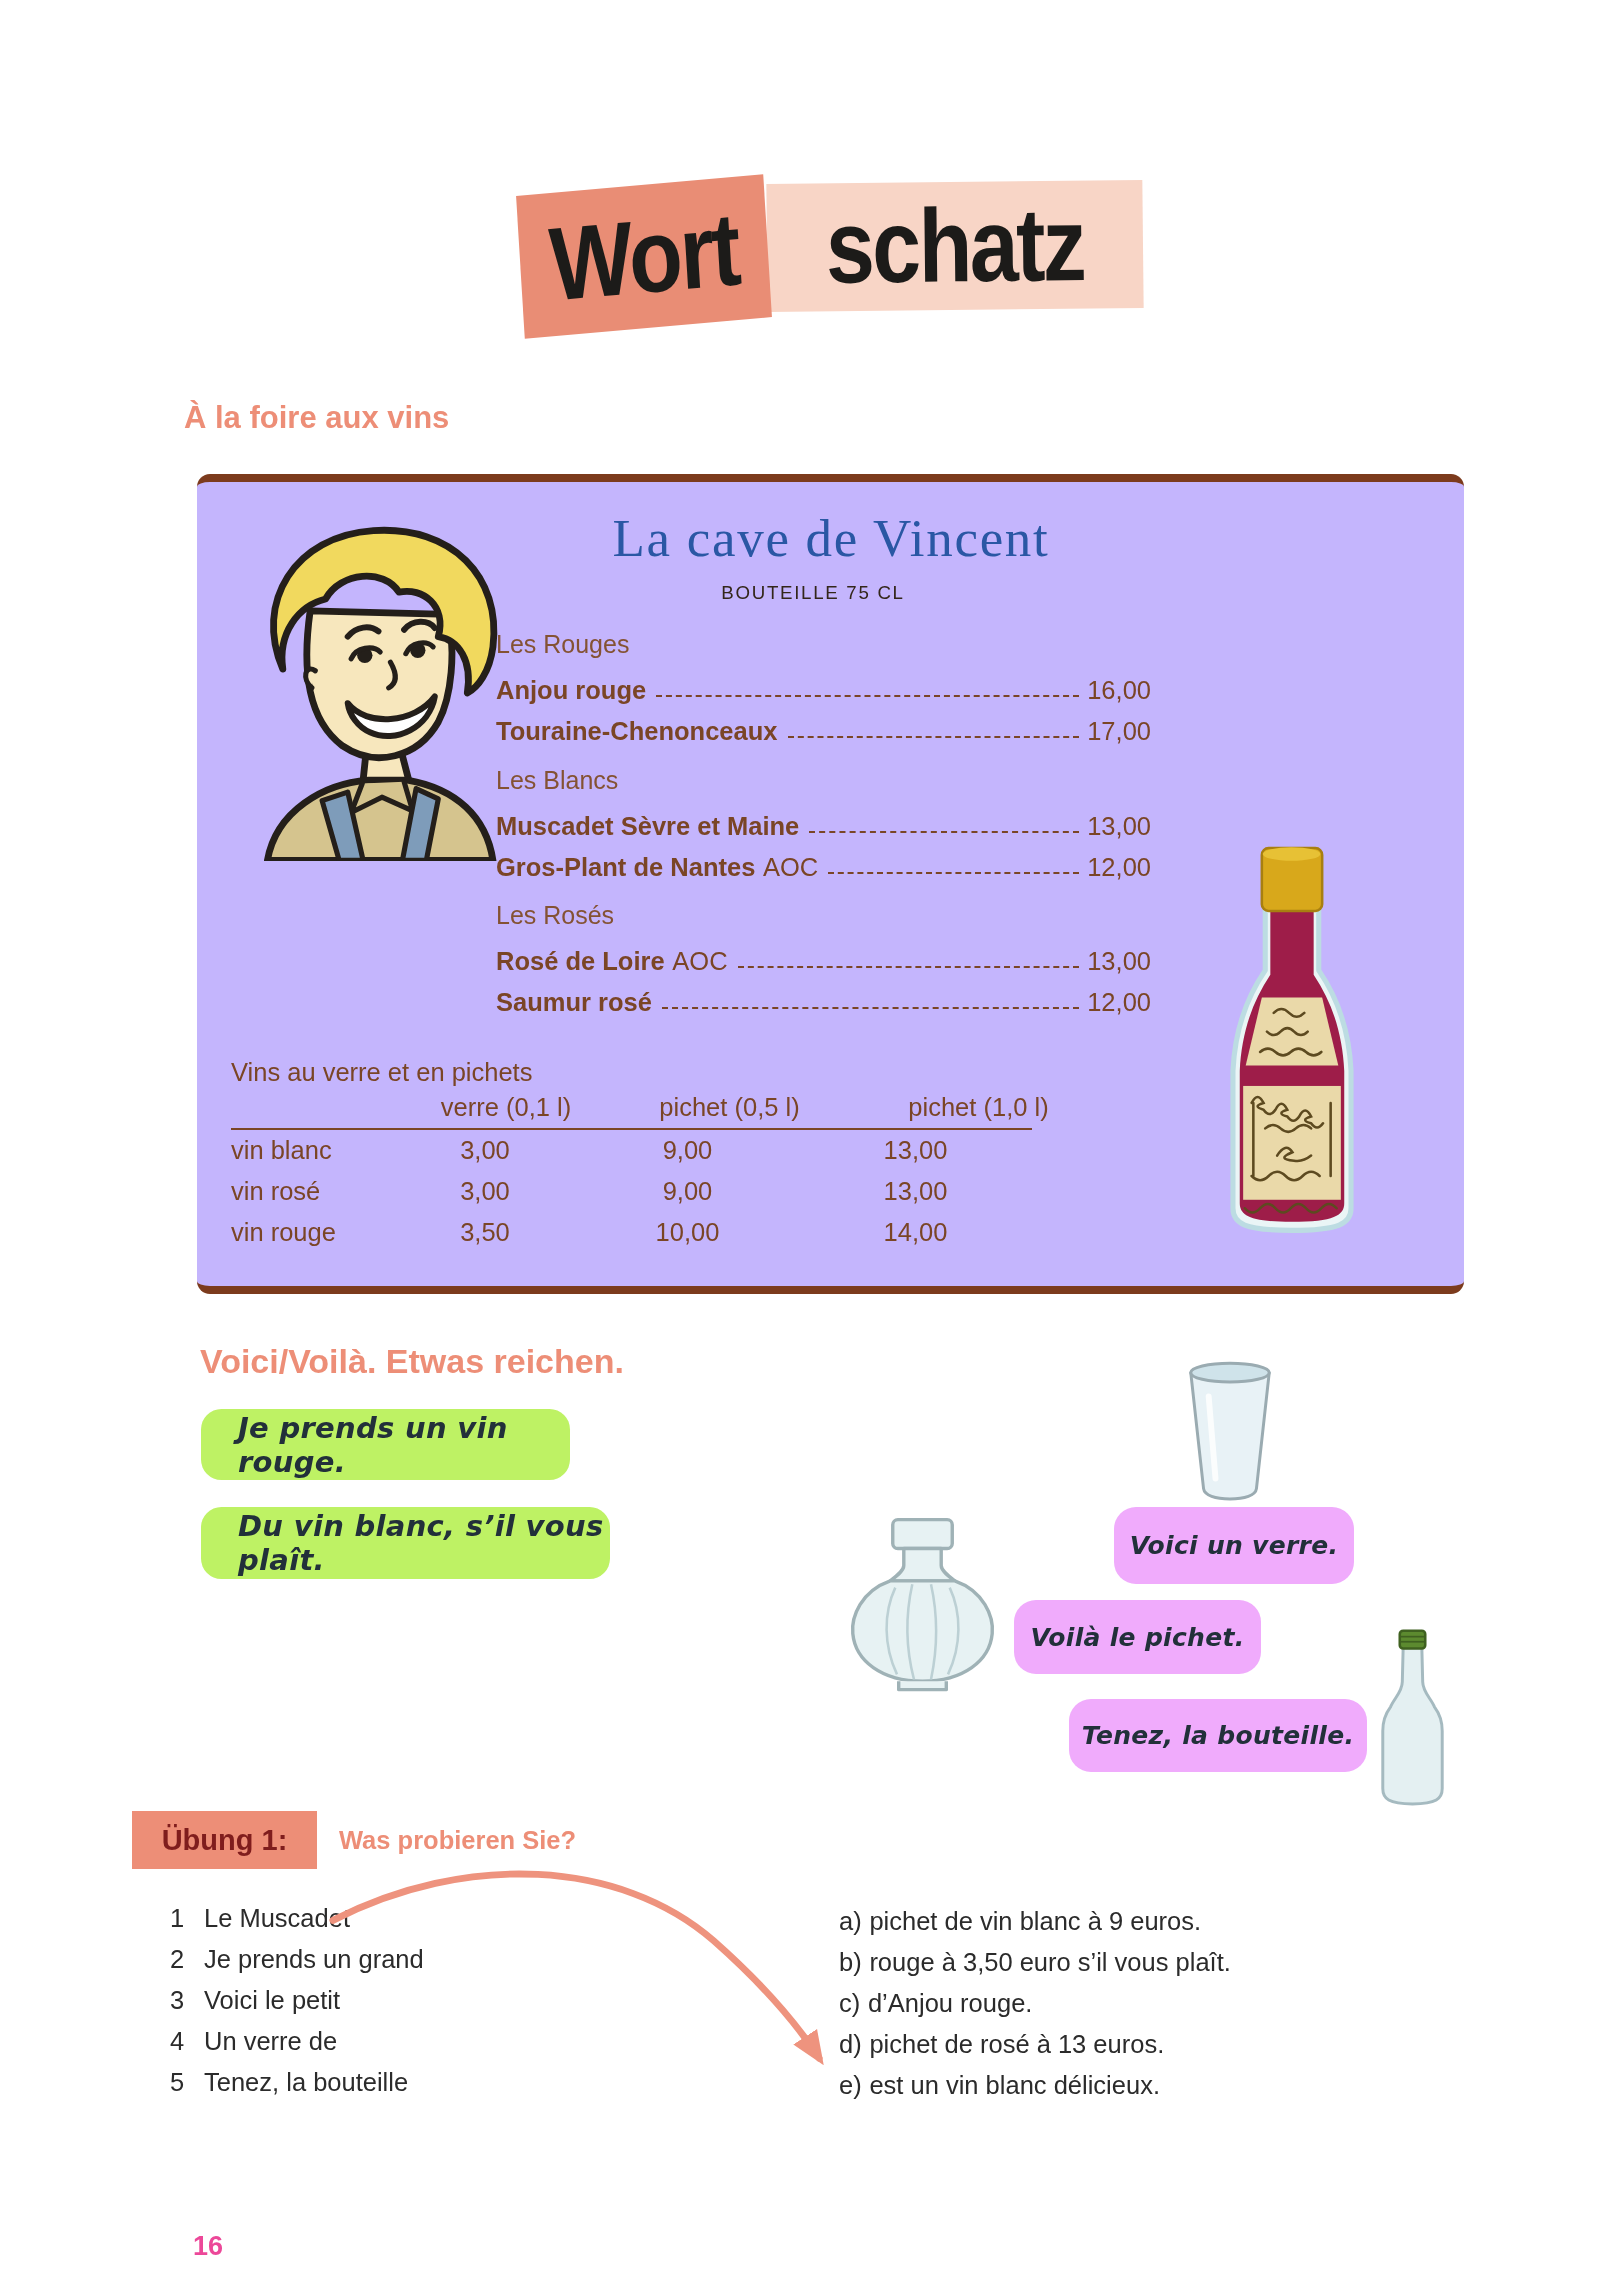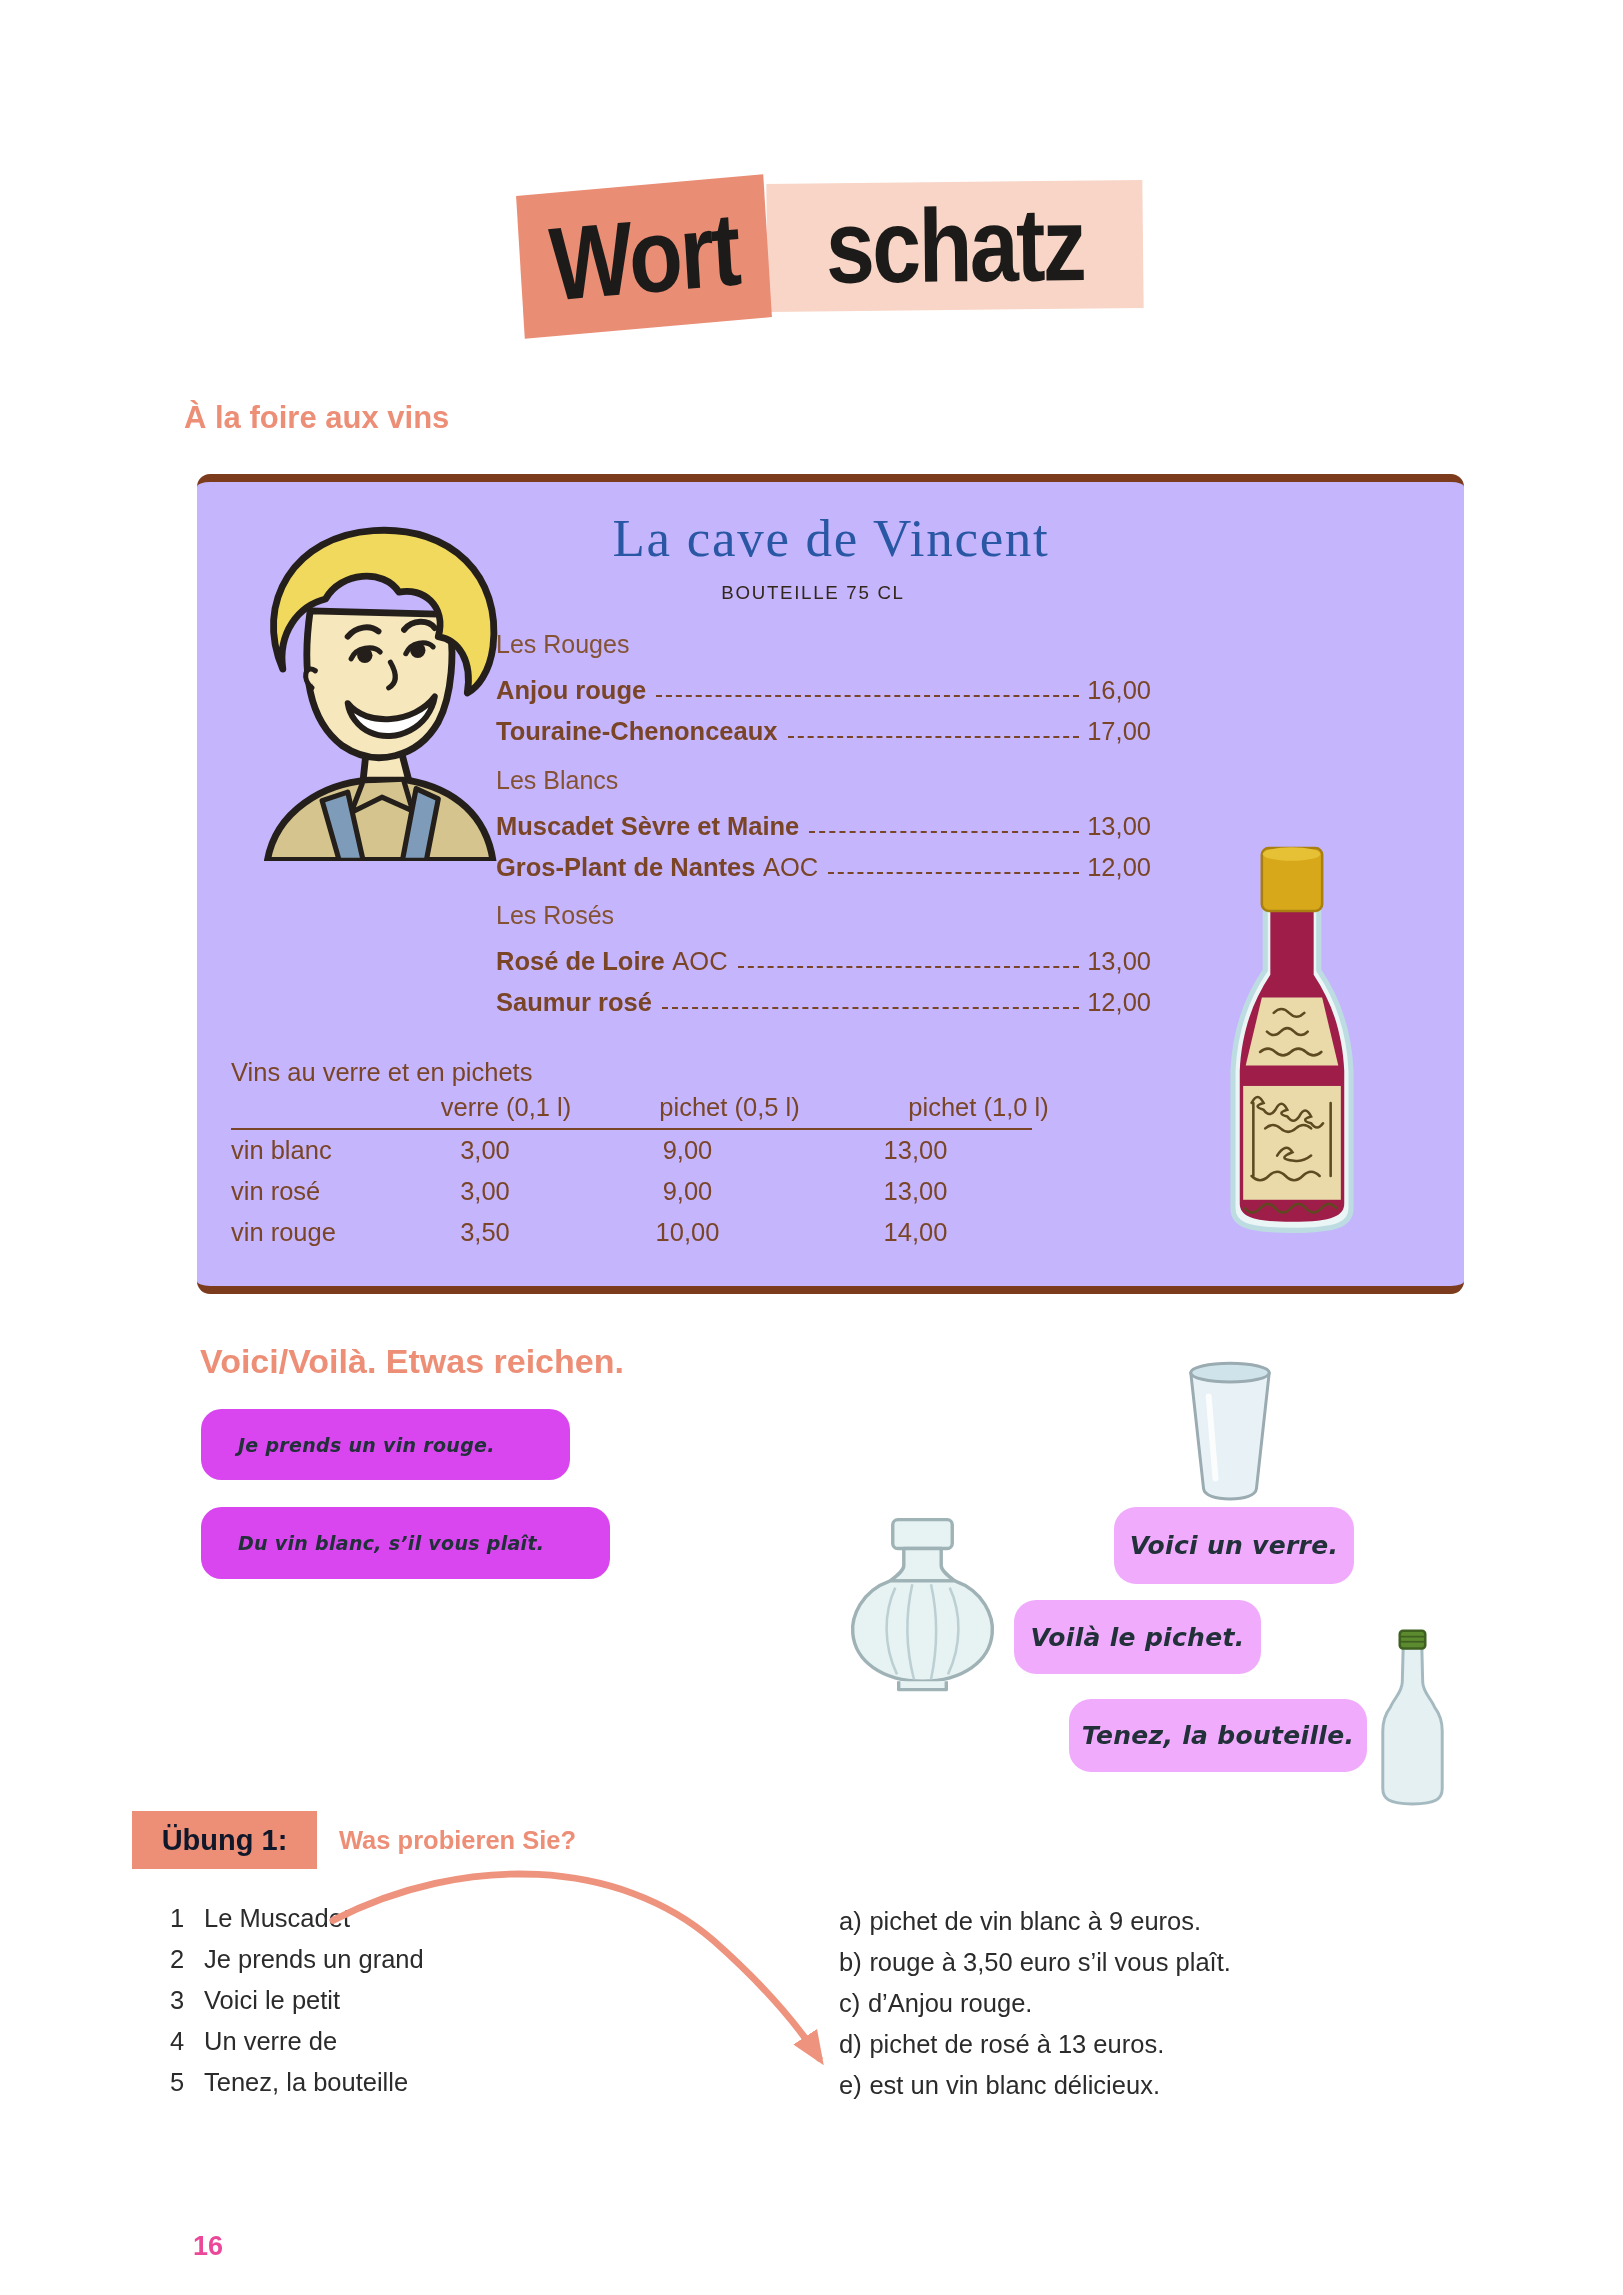--- a/index.html
+++ b/index.html
@@ -63,38 +63,38 @@
   .wt-body { height:41px; align-items:center; }
   .wt-cell { text-align:center; }
   .wt-label { text-align:left; }
 
   
   .comic {
     font-family:"DejaVu Sans", sans-serif; font-style:italic; font-weight:bold;
     color:#22303a; letter-spacing:0.3px;
   }
   .bubble-blue {
-    background:#d946ef; border-radius:20.4px; display:flex; align-items:center;
-    font-size:19px; padding-left:37px;
+    background:#bef264; border-radius:20.4px; display:flex; align-items:center;
+    font-size:29px; padding-left:37px;
   }
   .bubble-pink {
     background:#f0abfc; border-radius:22px; display:flex; align-items:center; justify-content:center;
     font-size:25px; text-align:center;
   }
   .bb1 { left:201px; top:1409px; width:369px; height:71px; }
   .bb2 { left:201px; top:1507px; width:409px; height:72px; }
   .pb1 { left:1114px; top:1507px; width:240px; height:77px; }
   .pb2 { left:1014px; top:1600px; width:247px; height:74px; }
   .pb3 { left:1069px; top:1699px; width:298px; height:73px; }
 
   
   .uebung-box {
     left:132px; top:1811px; width:185px; height:58px; background:#ed8e77;
     display:flex; align-items:center; justify-content:center;
-    color:#0f172a; font-size:29px; font-weight:bold;
+    color:#7f1d1d; font-size:29px; font-weight:bold;
   }
   .uebung-q { left:339px; top:1826px; font-size:25.5px; }
   .ex-list { font-size:25.5px; color:#2b2b2b; }
   .ex-left { left:170px; top:1898px; }
   .ex-right { left:839px; top:1901px; }
   .ex-row { display:flex; height:41px; align-items:center; }
   .ex-num { width:34px; flex:0 0 34px; }
   .ex-letter { margin-right:7.7px; }
 
   .page-num { left:193px; top:2183px; font-size:27px; font-weight:bold; color:#ec4899;margin-top:48px; }

